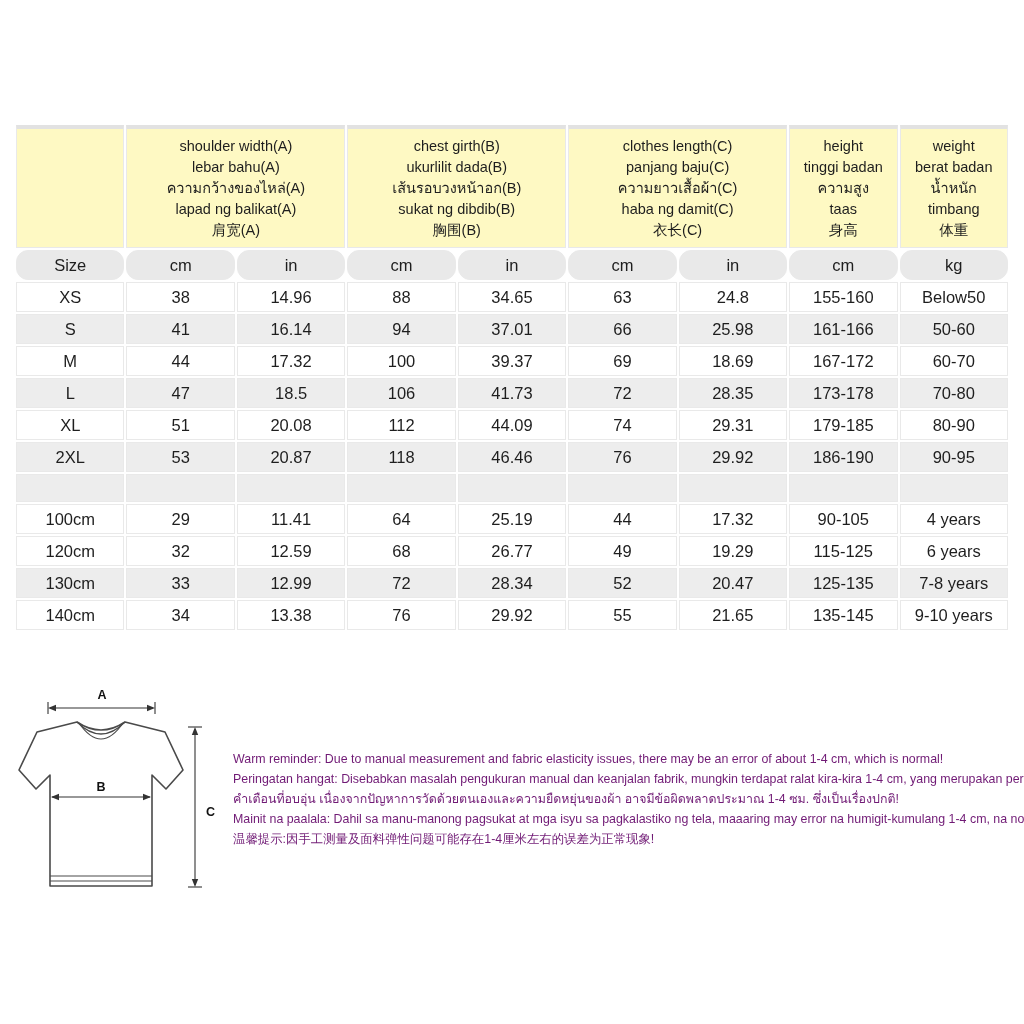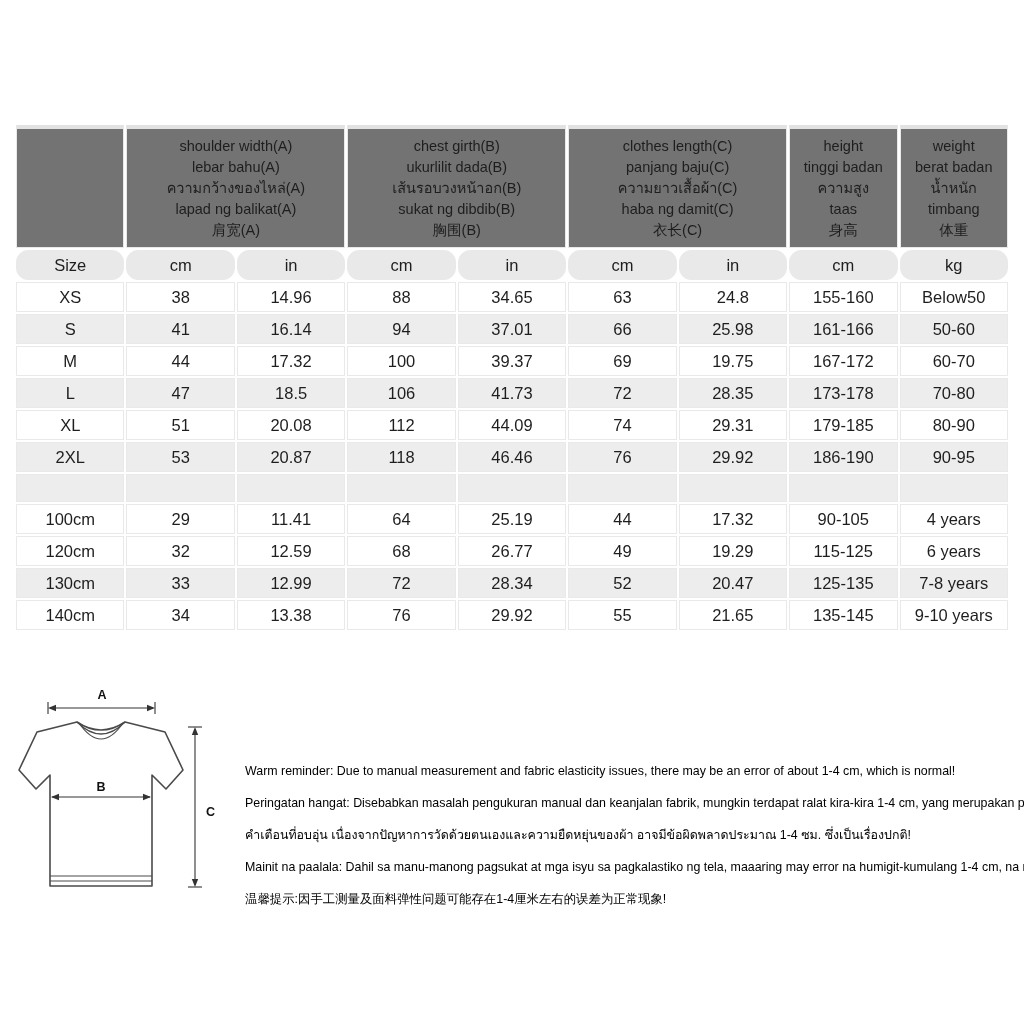--- a/index.html
+++ b/index.html
@@ -24,21 +24,21 @@
     border: 1px solid #e9e9e9;
     text-align: center;
     vertical-align: middle;
     font-weight: normal;
     color: #1e1e1e;
     padding: 0;
     overflow: hidden;
     white-space: nowrap;
   }
   .size-table thead th.group {
-    background: #737373;
+    background: #fef9c3;
     height: 118px;
     font-size: 14.5px;
     line-height: 21px;
     border-top: 4px solid #e2e2e2;
     margin-left: 40px;
   }
   .size-table tr.units th {
     background: #e9e9e9;
     height: 28px;
     font-size: 16.5px;
@@ -59,24 +59,24 @@
   }
   .diagram svg { display: block; }
 
   
   .notes {
     position: absolute;
     left: 229px; top: 747px;
     width: 784px;
   }
   .notes p {
-    margin: 16px;
+    margin: 4px;
     font-size: 12.4px;
     line-height: 16px;
-    color: #000000;
+    color: #701a75;
     white-space: nowrap;
   }
 </style>
 </head>
 <body>
 
 <table class="size-table">
   <colgroup>
     <col>
       <col>
@@ -162,21 +162,21 @@
         <td>161-166</td>
         <td>50-60</td>
       </tr>
       <tr>
         <td>M</td>
         <td>44</td>
         <td>17.32</td>
         <td>100</td>
         <td>39.37</td>
         <td>69</td>
-        <td>19.75</td>
+        <td>18.69</td>
         <td>167-172</td>
         <td>60-70</td>
       </tr>
       <tr class="alt">
         <td>L</td>
         <td>47</td>
         <td>18.5</td>
         <td>106</td>
         <td>41.73</td>
         <td>72</td>

